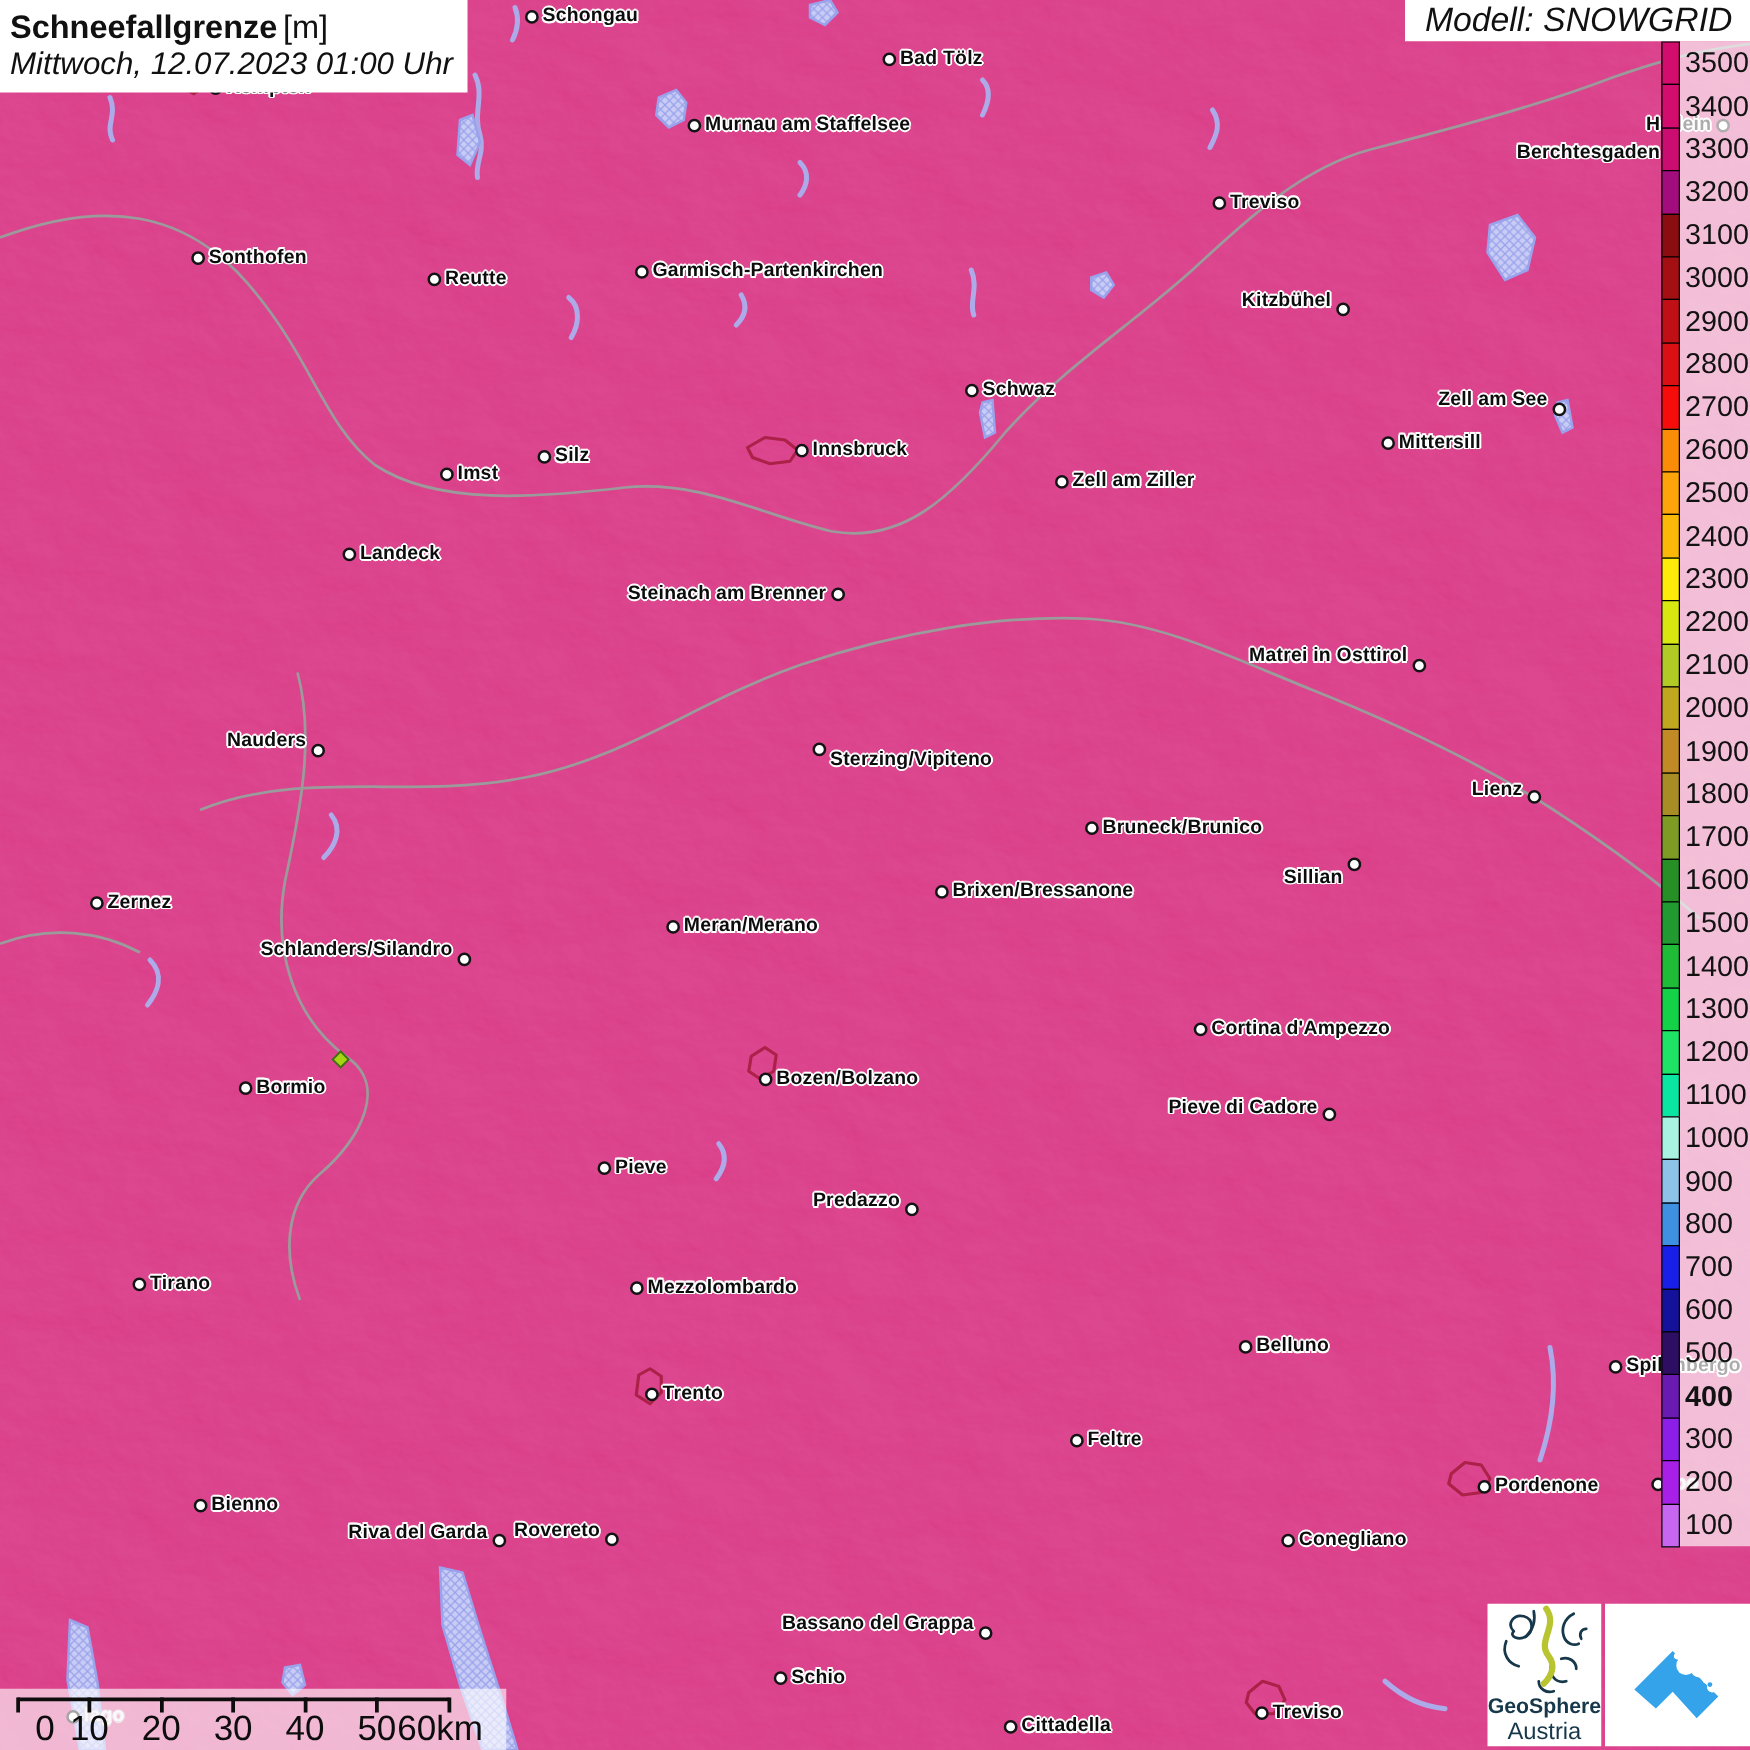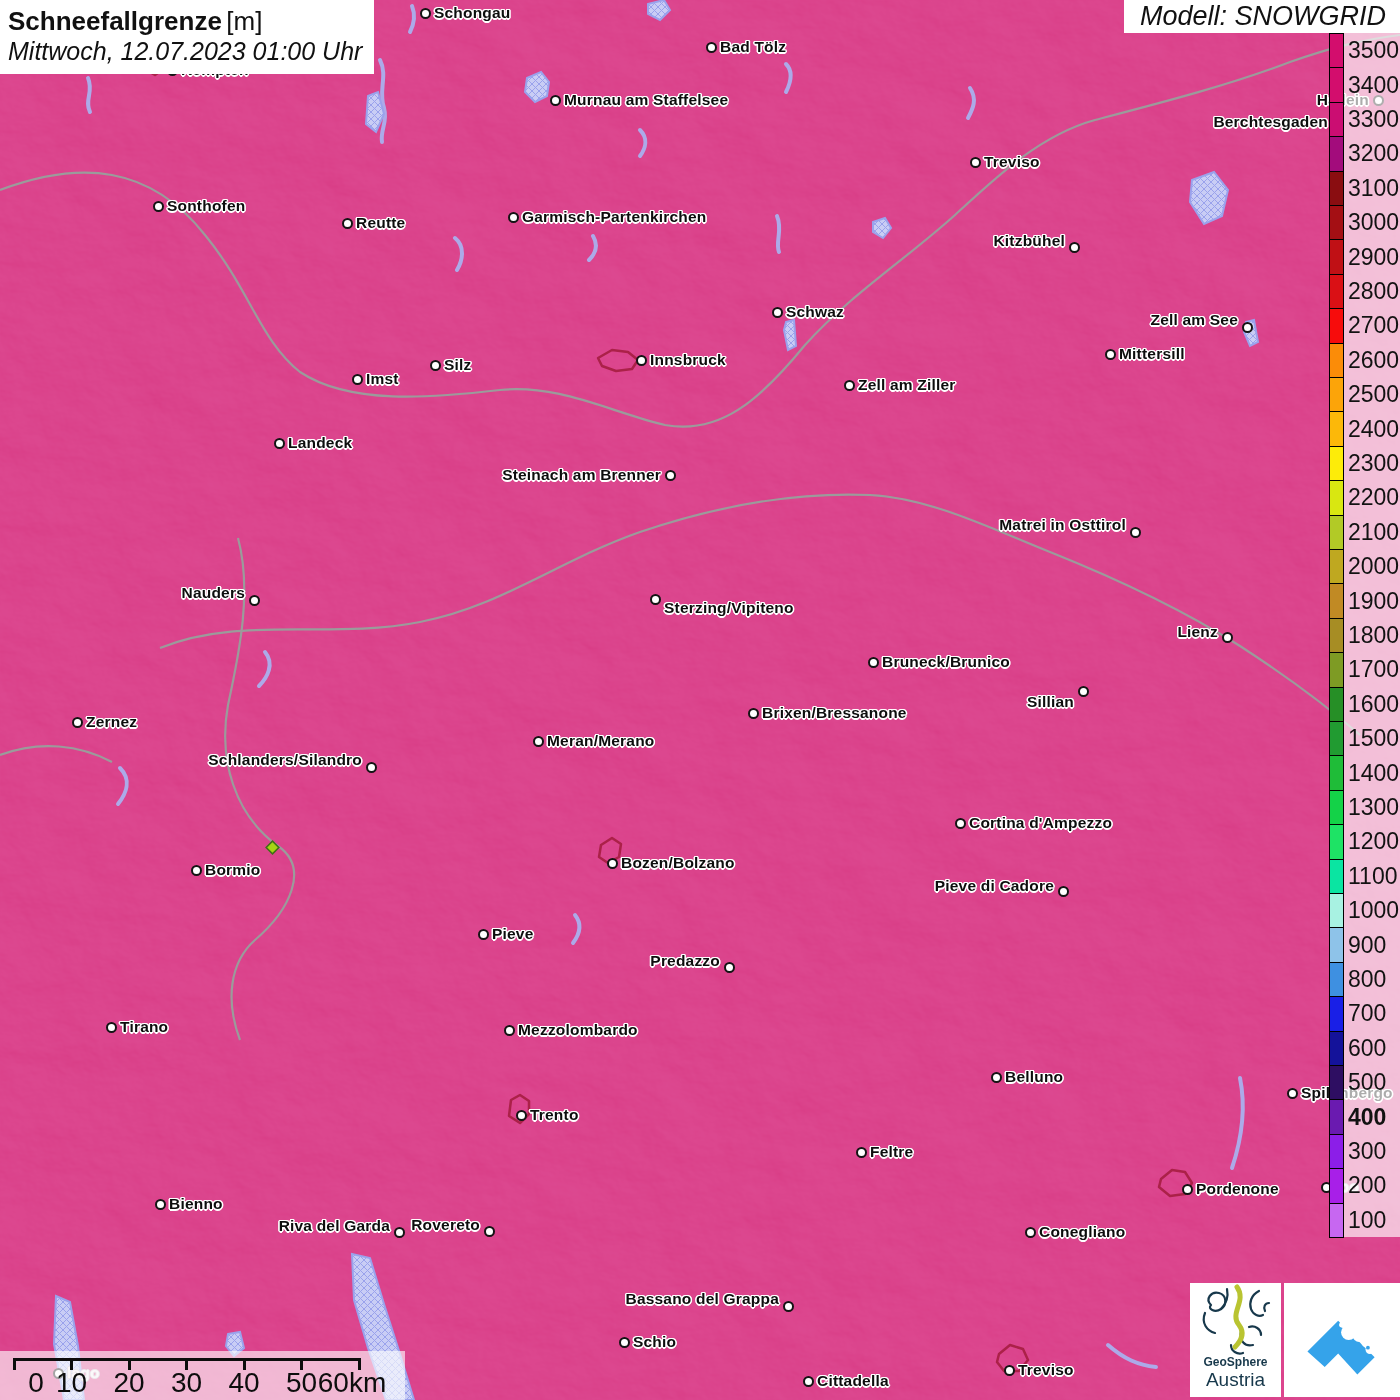--- a/index.html
+++ b/index.html
@@ -39,21 +39,21 @@
   
   #scalebar{position:absolute;left:0;top:1351px;width:405px;height:49px;z-index:3;
             background:rgba(255,255,255,0.62);}
   #sb-line{position:absolute;left:14px;top:7px;width:345px;height:3px;background:#0d0d0d;}
   .sb-tick{position:absolute;top:7px;width:3px;height:12px;background:#0d0d0d;}
   .sb-lab{position:absolute;top:16px;transform:translateX(-50%);font-size:28px;color:#0d0d0d;}
 
   
   .logo-geo{position:absolute;left:1190px;top:1283px;width:91px;height:114px;z-index:6;
             background:#fff;display:flex;flex-direction:column;align-items:center;}
-  .logo-geo .t1{font-size:12px;font-weight:bold;color:#17384b;margin-top:-2px;}
+  .logo-geo .t1{font-size:17px;font-weight:bold;color:#17384b;margin-top:-2px;}
   .logo-geo .t2{font-size:19px;color:#17384b;}
   .logo-blue{position:absolute;left:1284px;top:1283px;width:116px;height:114px;z-index:6;
              background:#fff;display:flex;align-items:center;justify-content:center;}
 </style>
 </head>
 <body>
 
 <div id="app">
 
   <svg id="map-svg" width="1400" height="1400">

